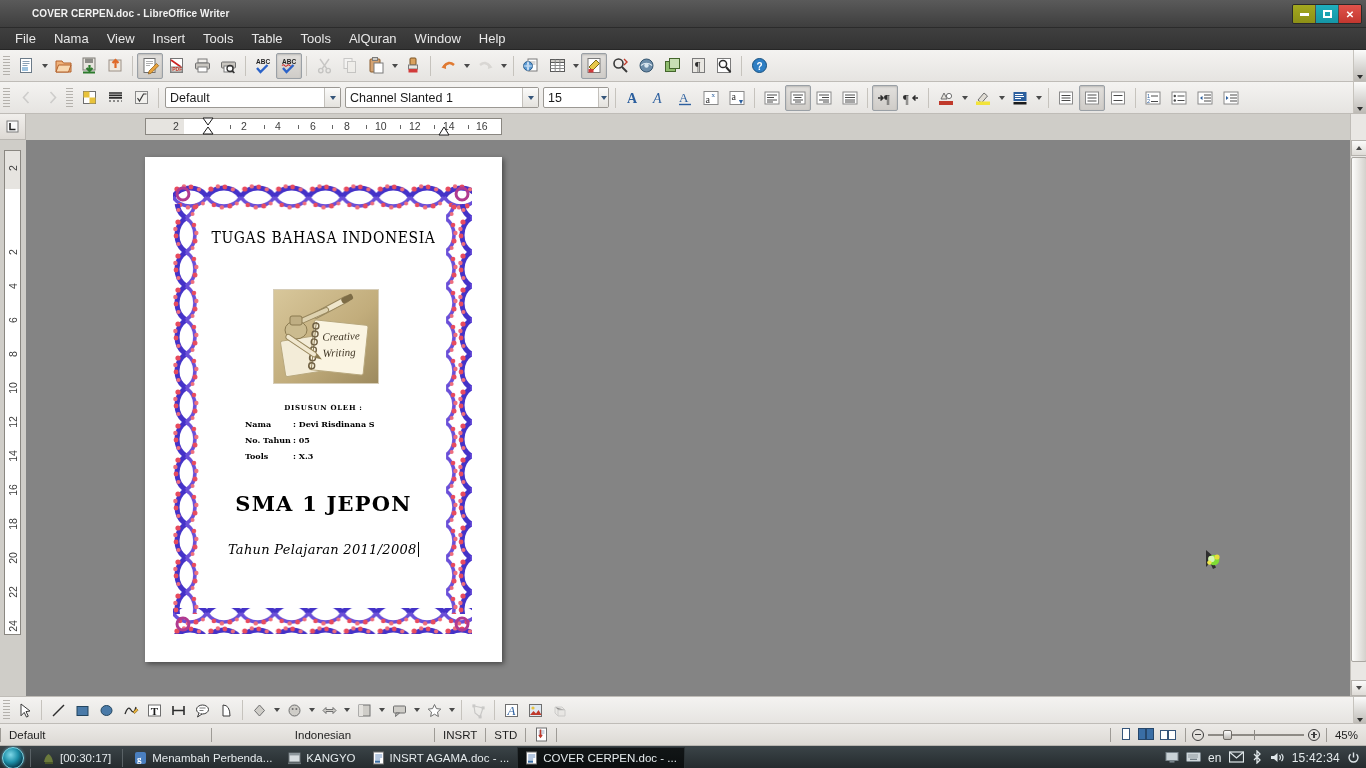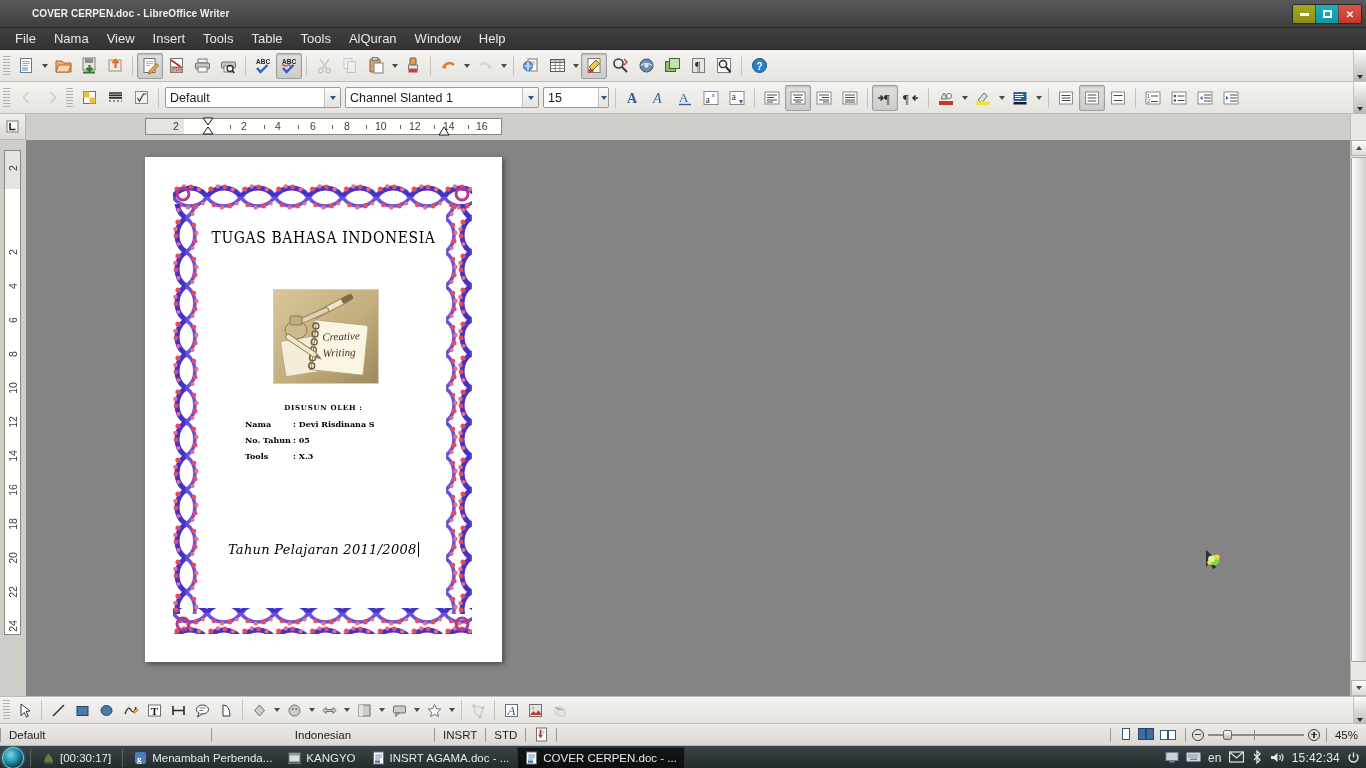--- a/index.html
+++ b/index.html
@@ -771,20 +771,21 @@
               <span class="k">Nama</span><span class="v">: Devi Risdinana S</span>
             </div>
             <div>
               <span class="k">No. Tahun</span><span class="v">: 05</span>
             </div>
             <div>
               <span class="k">Tools</span><span class="v">: X.3</span>
             </div>
           </div>
 
+          <div class="doc-text t-sma">SMA 1 JEPON</div>
           <div class="doc-text t-tahun"><span>Tahun Pelajaran 2011/2008</span><span class="caret"></span></div>
         </div>
 
       </div>
     </div>
 
     <div class="vscroll">
       <div class="sb-arrow sb-up"></div>
       <div class="sb-thumb" style="top:17px; height:505px;"></div>
       <div class="sb-arrow sb-dn" style="position:absolute;bottom:0;"></div>

